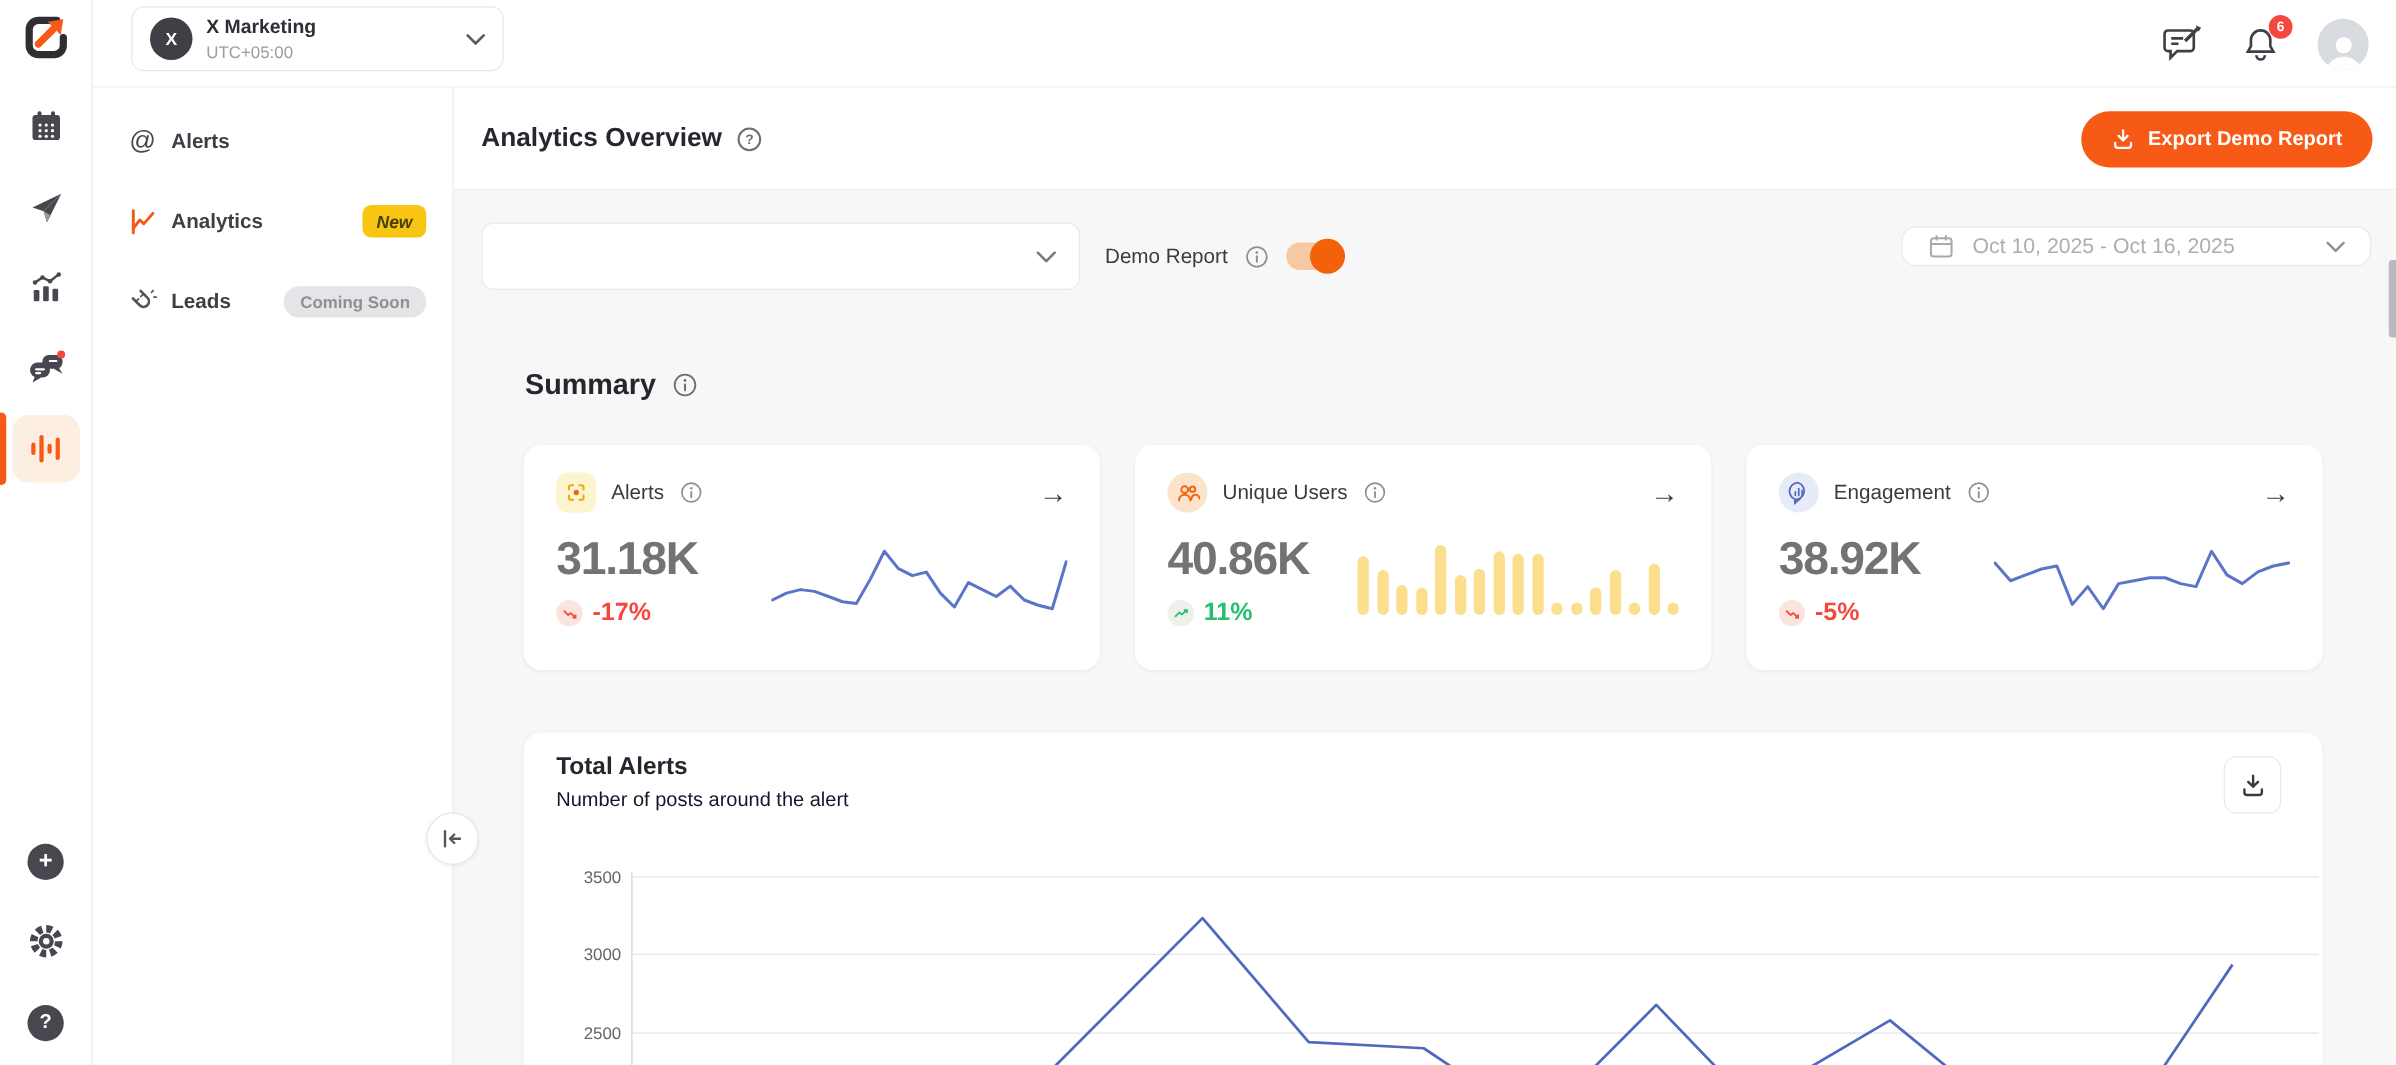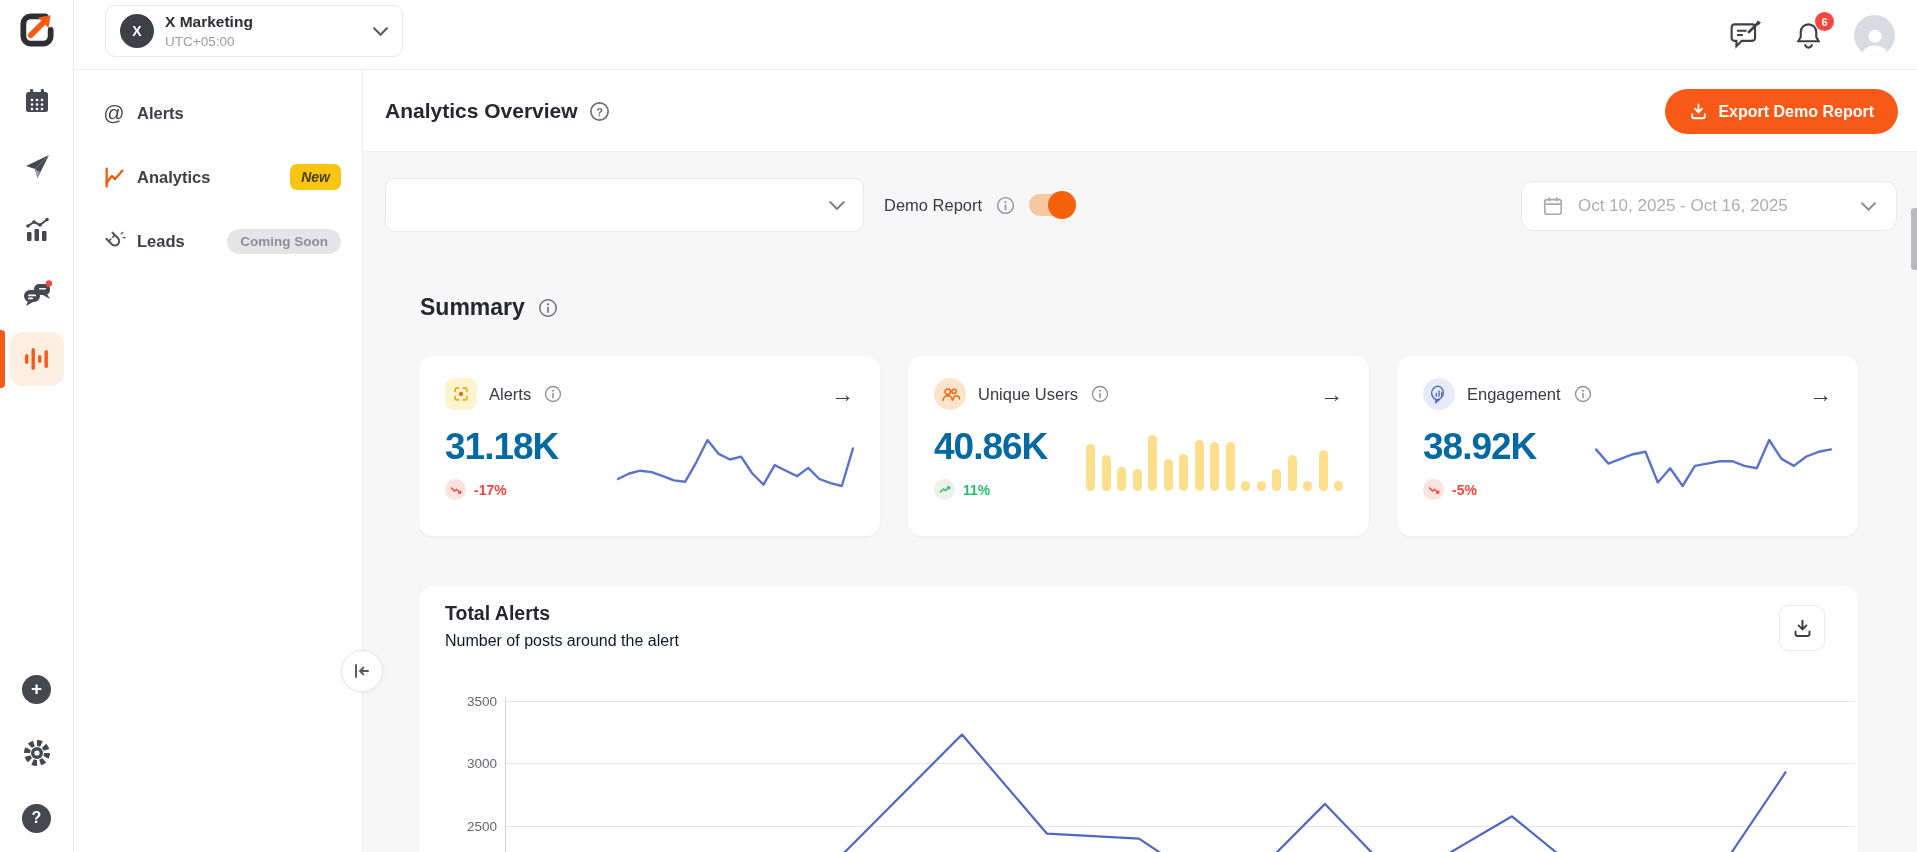--- a/index.html
+++ b/index.html
@@ -66,44 +66,44 @@
   .alert-select { position:absolute; left:385px; top:178px; width:479px; height:54px; background:#fff;
     border:1px solid #E9E9EB; border-radius:10px; display:flex; align-items:center; padding:0 18px; cursor:pointer; }
   .kw-pill { background:#FBEADC; border-radius:19px; height:38px; display:flex; align-items:center;
     padding:0 23px; font-size:16.5px; font-weight:bold; color:#908B86; }
   .select-spacer { flex:1; }
   .demo-row { position:absolute; left:884px; top:178px; height:54px; display:flex; align-items:center; gap:13px; }
   .demo-label { font-size:16.5px; color:#3A3A42; }
   .toggle { position:relative; width:44px; height:22px; background:#F7C9A2; border-radius:11px; cursor:pointer; }
   .toggle-knob { position:absolute; right:-3px; top:-3px; width:28px; height:28px; border-radius:50%;
     background:#F3610B; }
-  .date-box { position:absolute; left:1521px; top:181px; width:376px; height:50px; background:#fff;
+  .date-box { position:absolute; left:1521px; top:181px; width:376px; height:32px; background:#fff;
     border:1px solid #E9E9EB; border-radius:12px; display:flex; align-items:center; padding:0 20px;
     gap:14px; cursor:pointer; }
   .date-text { font-size:17px; color:#ADADB3; flex:1; }
 
   
   .summary-head { position:absolute; left:420px; top:294px; display:flex; align-items:center; gap:12px; }
   .summary-title { font-size:23px; font-weight:bold; color:#26262E; }
   .card { position:absolute; top:356px; width:461px; height:180px; background:#fff; border-radius:14px;
     box-shadow:0 1px 3px rgba(40,40,60,.05); padding:22px 26px 0 26px; }
   .card-head { display:flex; align-items:center; gap:12px; }
   .tile { width:32px; height:32px; display:flex; align-items:center; justify-content:center; }
   .tile-alerts { background:#FCF3CF; border-radius:9px; }
   .tile-users { background:#FBE4CB; border-radius:50%; }
   .tile-eng { background:#E7EBF8; border-radius:50%; }
   .card-label { font-size:16.5px; color:#3A3A42; }
   .card-arrow { margin-left:auto; font-size:23px; color:#3A3A42; cursor:pointer; line-height:1; }
   .card-body { display:flex; align-items:center; margin-top:16px; }
   .value-col { width:160px; }
-  .big-num { font-size:37px; font-weight:bold; color:#0369a1; letter-spacing:-1px; }
+  .big-num { font-size:37px; font-weight:bold; color:#737373; letter-spacing:-1px; }
   .change-row { display:flex; align-items:center; gap:8px; margin-top:11px; }
   .change-ic { width:21px; height:21px; border-radius:50%; display:flex; align-items:center; justify-content:center; }
   .down-bg { background:#FBE3DE; } .up-bg { background:#EEF0EA; }
-  .pct { font-size:14px; font-weight:bold; }
+  .pct { font-size:20px; font-weight:bold; }
   .pct-red { color:#F4473D; } .pct-green { color:#27BE6D; }
   .spark-box { flex:1; height:54px; margin-left:12px; }
   .bars-box { flex:1; height:56px; margin-left:12px; display:flex; align-items:flex-end; gap:6.5px; }
   .ybar { width:9px; background:#FBDF8D; border-radius:5px; }
 
   
   .chart-card { position:absolute; left:419px; top:586px; width:1439px; height:420px; background:#fff;
     border-radius:14px; box-shadow:0 1px 3px rgba(40,40,60,.05); }
   .chart-title { position:absolute; left:26px; top:16px; font-size:19.5px; font-weight:bold; color:#26262E; }
   .chart-sub { position:absolute; left:26px; top:46px; font-size:16px; color:#0f172a; }

